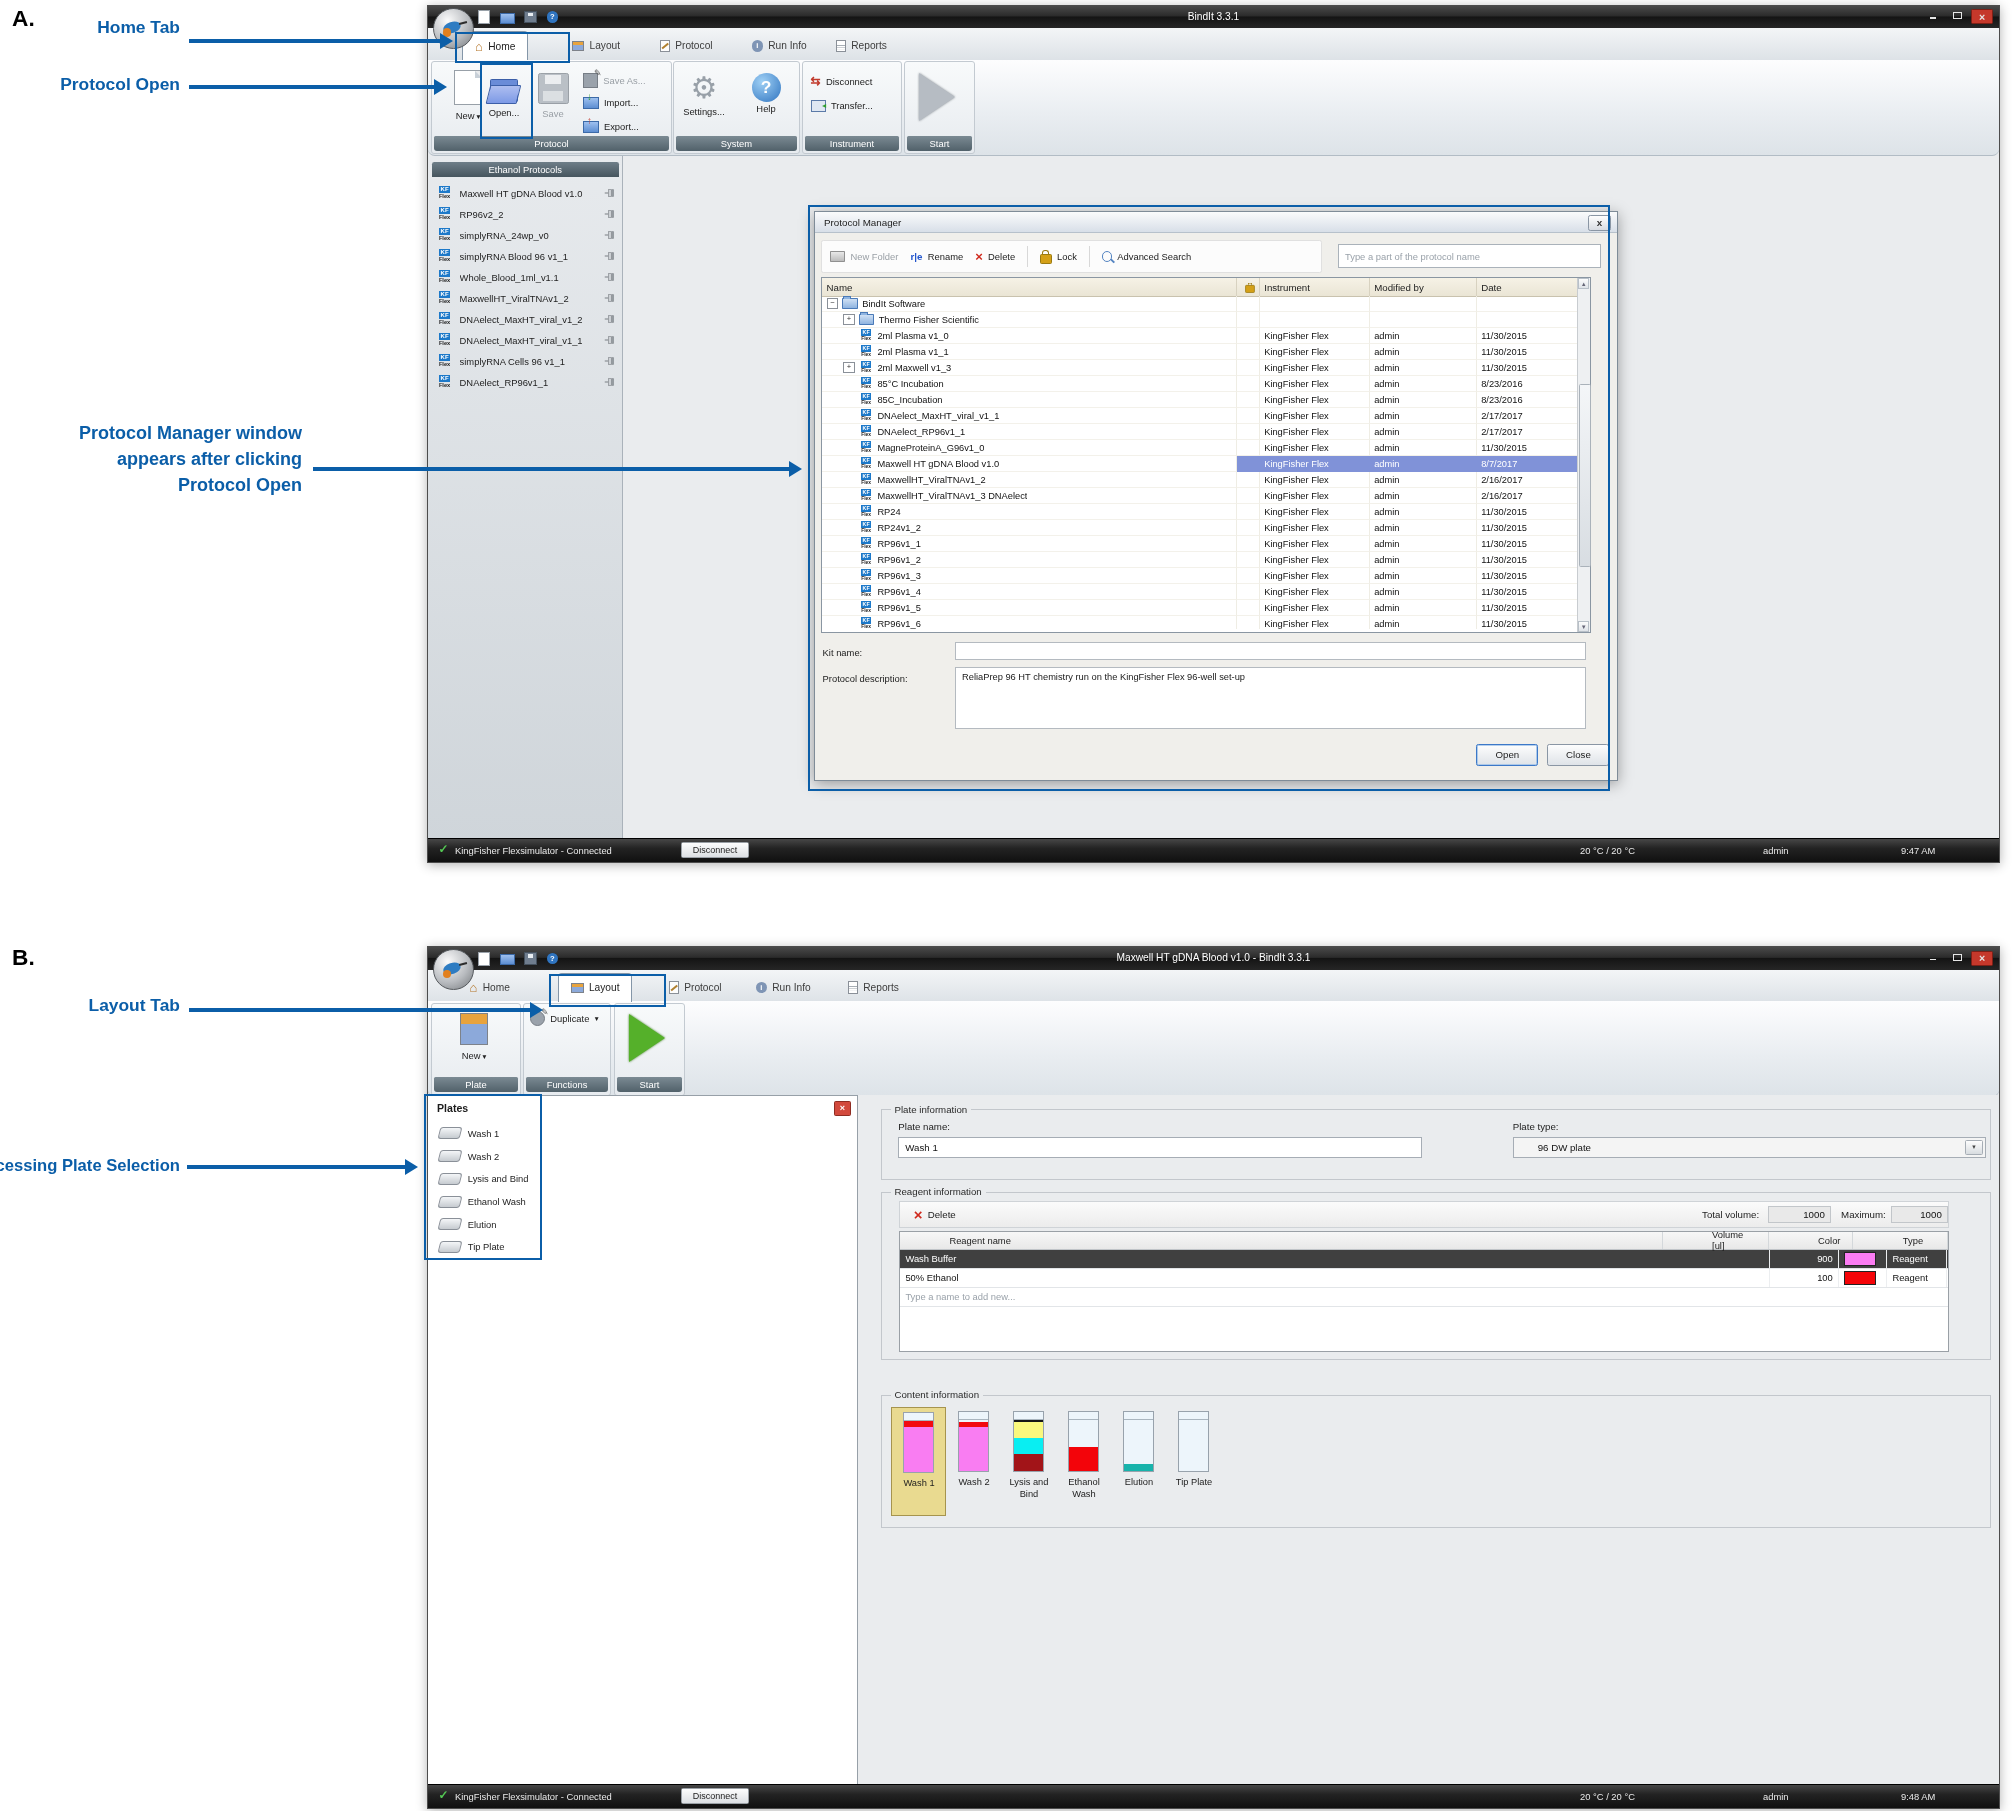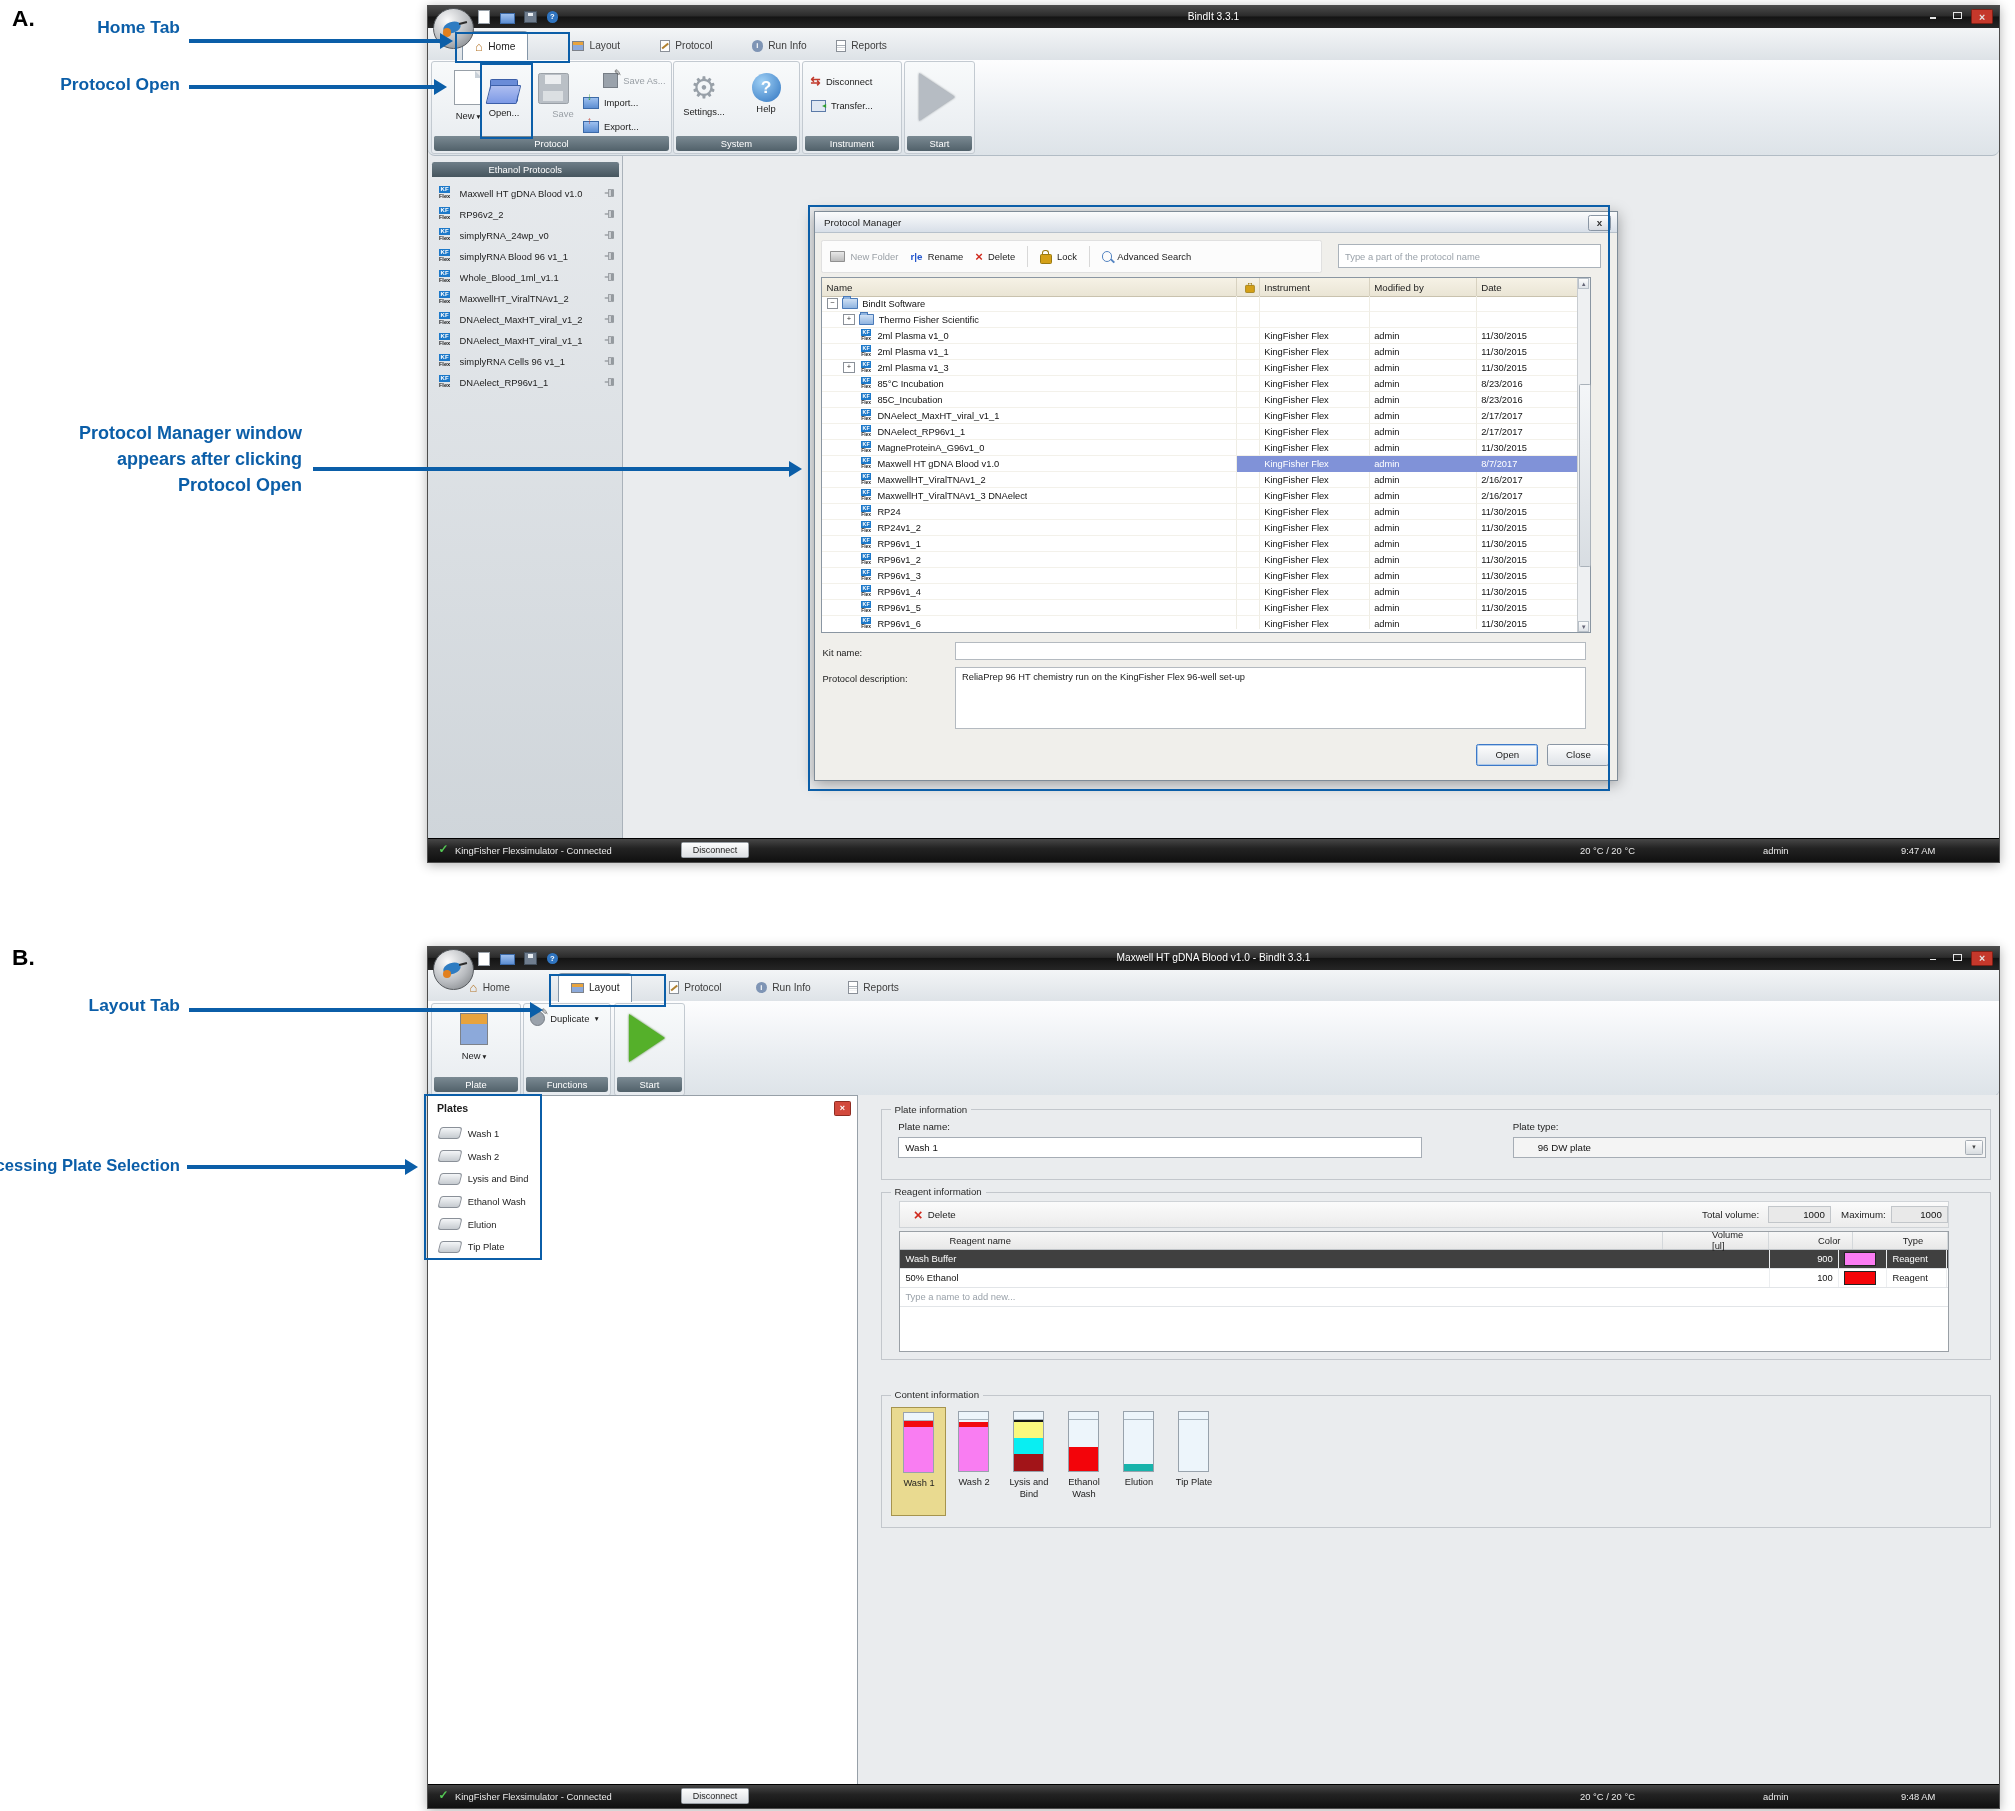--- a/index.html
+++ b/index.html
@@ -70,21 +70,21 @@
           background:linear-gradient(#fdfdfe,#e9edf1 58%,#dde3e8);
           border-bottom:0.8px solid #b2bcc5;border-radius:0 0 6.8px 6.8px;}
   .rgroup{position:absolute;top:1.5px;height:91px;border:0.8px solid #c3cad1;border-radius:3px;
           background:linear-gradient(#f8fafb,#e7ebef);}
   .rg-label{position:absolute;left:2.3px;right:2.3px;bottom:2.3px;height:15px;border-radius:1.5px 1.5px 3px 3px;
             background:linear-gradient(#7b8a93,#51616a);color:#fff;font-size:9.4px;
             text-align:center;line-height:15px;}
   .bigbtn{position:absolute;top:7.6px;width:42px;text-align:center;}
   .bb-ico{display:inline-block;height:35px;}
   .bb-label{display:block;font-size:9.4px;color:#222;margin-top:1.5px;}
-  .bb-label.dis,.smallbtn.dis{color:#9aa0a6;margin-left:20px;}
+  .bb-label.dis,.smallbtn.dis{color:#9aa0a6;}
   .dd::after{content:" ▾";font-size:7.6px;}
   .ico-pageL{width:26px;height:33px;background:#fff;border:0.8px solid #98a0a8;position:relative;margin-top:0.8px;}
   .ico-pageL::after{content:"";position:absolute;right:-0.8px;top:-0.8px;width:0;height:0;
                     border-left:7.6px solid #c8d0d8;border-top:7.6px solid #e9ebed;}
   .ico-openL{width:32px;height:27px;position:relative;margin-top:6px;}
   .ico-openL::before{content:"";position:absolute;left:1.5px;top:3px;width:26px;height:21px;
                      background:#6a8cd8;border:0.8px solid #3c5fa8;border-radius:1.5px;}
   .ico-openL::after{content:"";position:absolute;left:0px;top:9px;width:29px;height:16.6px;
                     background:linear-gradient(#aebef0,#7d9ae6);border:0.8px solid #3c5fa8;
                     transform:skewX(-14deg);border-radius:1.5px;}
@@ -658,21 +658,21 @@
     <div class="c-date">11/30/2015</div>
   </div>
           <div class="pmrow">
     <div class="c-name" style="padding-left: 21px;">
       <span class="exp">+</span>
 
       <span class="kico">
                 <i>KF</i>
                 <u>Flex</u>
               </span>
-      <span class="nm">2ml Plasma v1_3</span>
+      <span class="nm">2ml Maxwell v1_3</span>
     </div>
     <div class="c-lock"></div>
     <div class="c-inst">KingFisher Flex</div>
     <div class="c-mod">admin</div>
     <div class="c-date">11/30/2015</div>
   </div>
           <div class="pmrow">
     <div class="c-name" style="padding-left: 21px;">
       <span class="exp" style="visibility: hidden;"></span>
 

